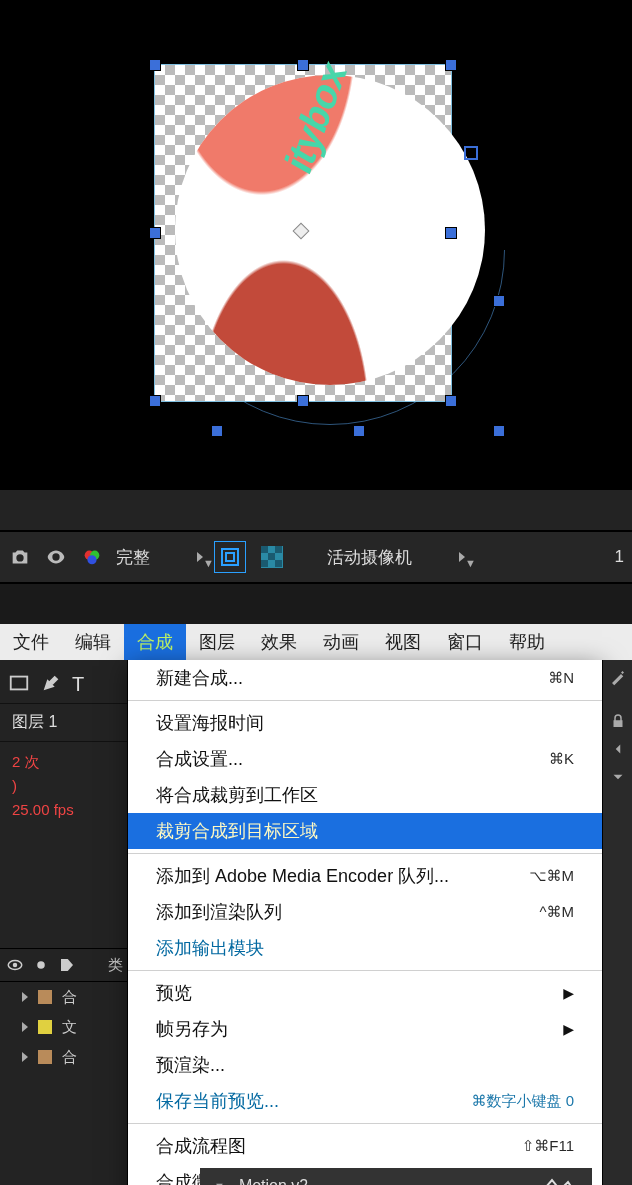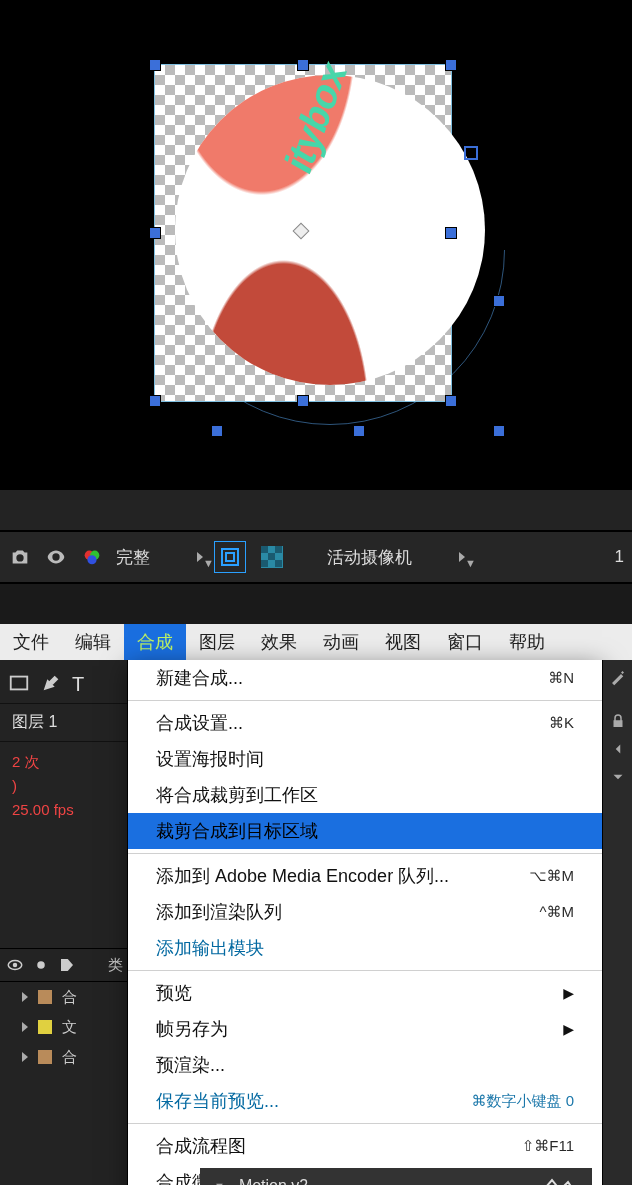--- a/index.html
+++ b/index.html
@@ -73,21 +73,21 @@
 .tl-head { display: flex; align-items: center; height: 34px; border-top: 1px solid #000; border-bottom: 1px solid #000; padding-left: 6px; gap: 8px; font-size: 15px;}
 .eye, .lock, .dot { width: 18px; height: 18px; }
 .tl-row { display: flex; align-items: center; height: 30px; padding-left: 22px; gap: 10px; font-size: 15px; }
 .chip { width: 14px; height: 14px; }
 .tri { width: 0; height: 0; border-left: 6px solid #aaa; border-top: 5px solid transparent; border-bottom: 5px solid transparent; }
 
 
 .dropdown { position: absolute; left: 128px; top: 0; right: 30px; background: #fff; color: #111; font-size: 18px; box-shadow: 0 6px 24px rgba(0,0,0,.5); }
 .dd-item { display: flex; align-items: center; justify-content: space-between; padding: 6px 28px; }
 .dd-item.disabled { color: #0369a1; }
-.dd-item.hover { background: #1a6fe0; color: #000000; text-align: right; }
+.dd-item.hover { background: #1a6fe0; color: #fef9c3; text-align: right; }
 .dd-item .sc { font-size: 15px; color: inherit; opacity: .9; }
 .dd-sep { height: 1px; background: #d0d0d0; margin: 4px 0; }
 .sub-arrow { font-size: 14px; }
 
 
 .rightcol { position: absolute; right: 0; top: 0; width: 30px; bottom: 0; background: #2a2a2a; border-left: 1px solid #000; display: flex; flex-direction: column; align-items: center; padding-top: 8px; gap: 10px; }
 .rightcol svg { width: 18px; height: 18px; fill: #aaa; }
 
 
 .motion { position: absolute; left: 200px; right: 40px; top: 508px; height: 36px; background: #333; display: flex; align-items: center; padding: 0 14px; font-size: 16px; color: #ddd; gap: 14px; }
@@ -231,25 +231,25 @@
       </div>
   </div>
 
   <div class="dropdown" id="dd">
       <div class="dd-item">
         <span>新建合成...</span>
         <span class="sc">⌘N</span>
       </div>
       <div class="dd-sep"></div>
       <div class="dd-item">
+        <span>设置海报时间</span>
+      </div>
+      <div class="dd-item">
         <span>合成设置...</span>
         <span class="sc">⌘K</span>
-      </div>
-      <div class="dd-item">
-        <span>设置海报时间</span>
       </div>
       <div class="dd-item">
         <span>将合成裁剪到工作区</span>
       </div>
       <div class="dd-item hover">
         <span>裁剪合成到目标区域</span>
       </div>
       <div class="dd-sep"></div>
       <div class="dd-item">
         <span>添加到 Adobe Media Encoder 队列...</span>

